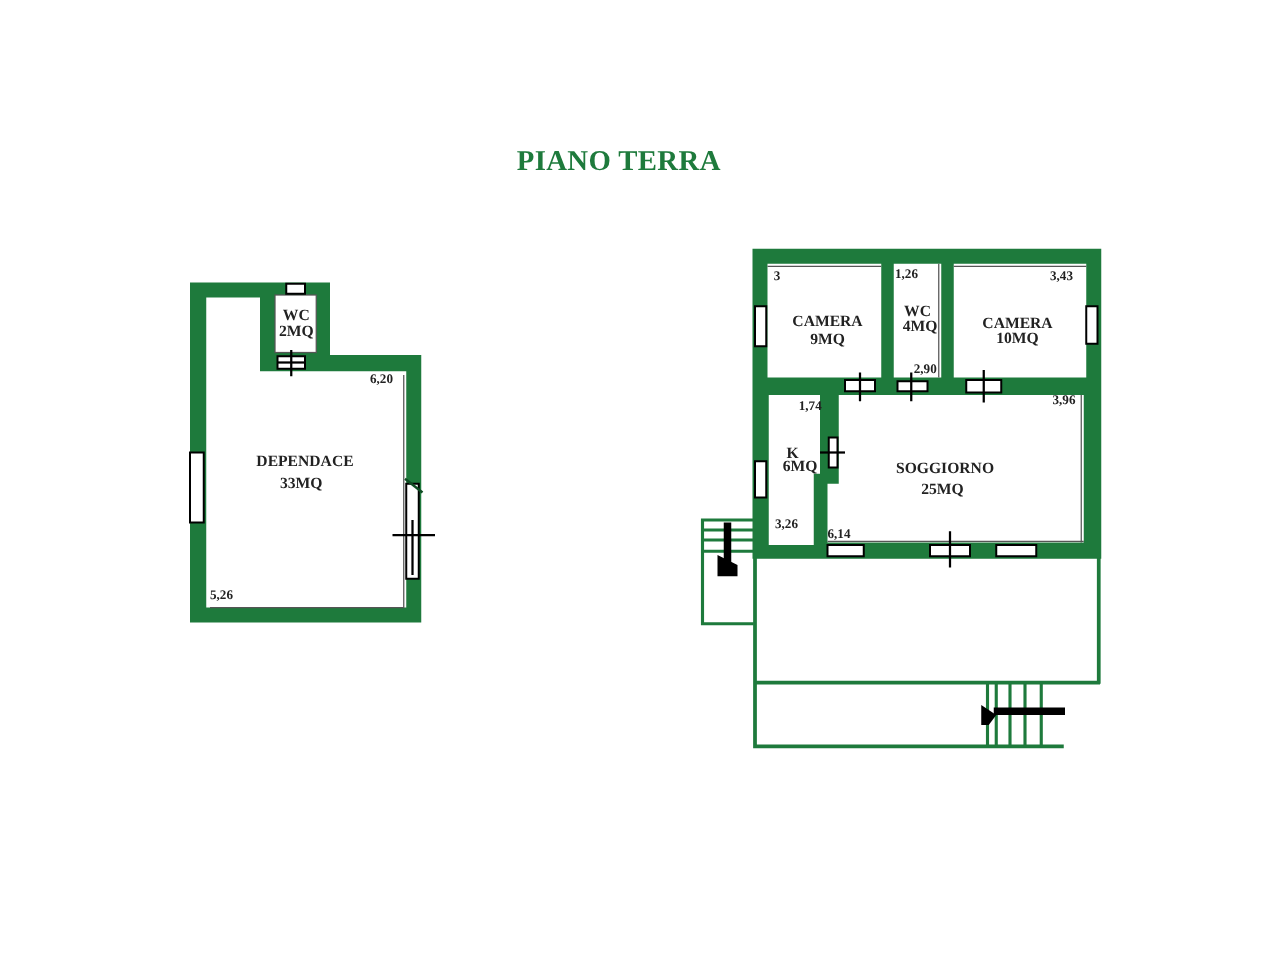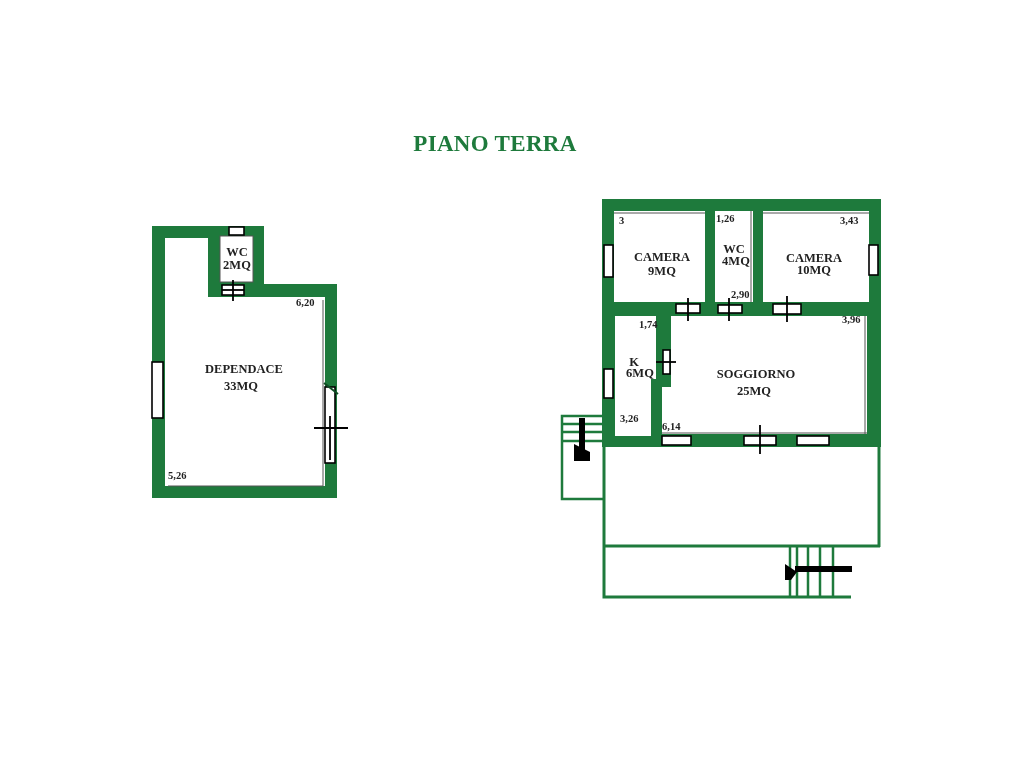--- a/index.html
+++ b/index.html
@@ -1,18 +1,18 @@
 <!DOCTYPE html>
 <html><head>
 <meta charset="utf-8">
 <style>
   html, body { margin: 0; padding: 0; background: #ffffff; }
   body { width: 1024px; height: 768px; position: relative; overflow: hidden;
          font-family: "Liberation Serif", "DejaVu Serif", serif; }
-  #title { position: absolute; left: 0; top: 131px; width: 990px; text-align: center;
+  #title { position: absolute; left: 0; top: 116px; width: 990px; text-align: center;
            font-size: 23px; font-weight: bold; color: #1e7a3c; letter-spacing: 0.3px; }
   svg { position: absolute; left: 0; top: 0; }
   .wall { fill: #1e7a3c; }
   .room { fill: #ffffff; }
   .win  { fill: #ffffff; stroke: #000; stroke-width: 1.6; }
   .door { stroke: #000; stroke-width: 1.8; }
   .inner { fill: none; stroke: #555; stroke-width: 1; }
   .gline { fill: none; stroke: #1e7a3c; stroke-width: 3; }
   .stair { stroke: #1e7a3c; stroke-width: 2.5; }
   .arrow { fill: #000; }

